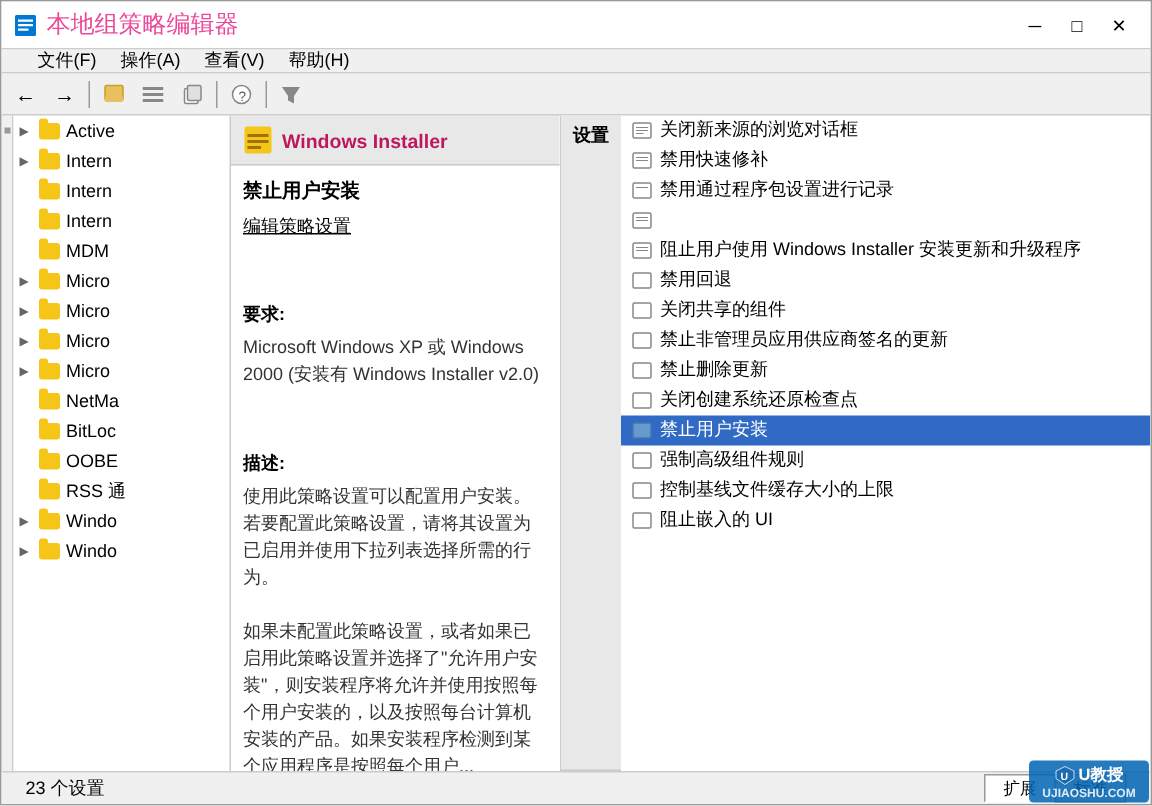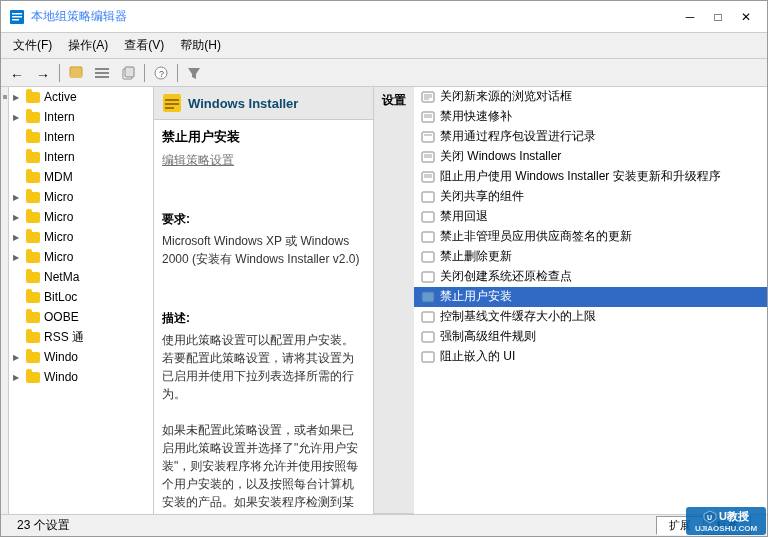--- a/index.html
+++ b/index.html
@@ -33,22 +33,22 @@
       justify-content: space-between;
     }
 
     .title-bar-left {
       display: flex;
       align-items: center;
       gap: 6px;
     }
 
     .title-text {
-      font-size: 12px;
-      color: #3b82f6;
+      font-size: 16px;
+      color: #ec4899;
     }
 
     .title-controls {
       display: flex;
       gap: 2px;
     }
 
     .title-btn {
       width: 26px;
       height: 20px;
@@ -58,24 +58,24 @@
       display: flex;
       align-items: center;
       justify-content: center;
       font-size: 12px;
       color: #000;
     }
 
     
     .menu-bar {
       background: #f0f0f0;
-      height: 26px;
-      display: flex;
-      align-items: center;
-      padding: 0 4px;
+      height: 16px;
+      display: flex;
+      align-items: center;
+      padding: 0 16px;
       border-bottom: 1px solid #ccc;
     }
 
     .menu-item {
       padding: 2px 8px;
       cursor: pointer;
       font-size: 12px;
       color: #000;
     }
 
@@ -188,36 +188,36 @@
       padding: 6px 8px;
       display: flex;
       align-items: center;
       gap: 6px;
       border-bottom: 1px solid #ccc;
     }
 
     .panel-title {
       font-size: 13px;
       font-weight: bold;
-      color: #0c4a6e;
+      color: #be185d;
     }
 
     .panel-content {
       padding: 8px;
     }
 
     .policy-title {
       font-size: 13px;
       font-weight: bold;
       color: #000;
       margin-bottom: 6px;
     }
 
     .policy-link {
-      color: #737373;
+      color: #000000;
       text-decoration: underline;
       cursor: pointer;
       font-size: 12px;
       margin-bottom: 8px;
       display: block;
     }
 
     .section-label {
       font-size: 12px;
       font-weight: bold;
@@ -572,54 +572,53 @@
           <span>禁用通过程序包设置进行记录</span>
         </div>
         <div class="settings-item">
           <span class="settings-item-icon">
             <svg width="14" height="14" viewBox="0 0 14 14">
                 <rect x="1" y="2" width="12" height="10" rx="1" fill="#fff" stroke="#888" stroke-width="1"></rect>
                 <line x1="3" y1="5" x2="11" y2="5" stroke="#888" stroke-width="0.8"></line>
                 <line x1="3" y1="7" x2="11" y2="7" stroke="#888" stroke-width="0.8"></line>
               </svg>
           </span>
-          <span>关闭 Windows Installer</span>
         </div>
         <div class="settings-item">
           <span class="settings-item-icon">
             <svg width="14" height="14" viewBox="0 0 14 14">
                 <rect x="1" y="2" width="12" height="10" rx="1" fill="#fff" stroke="#888" stroke-width="1"></rect>
                 <line x1="3" y1="5" x2="11" y2="5" stroke="#888" stroke-width="0.8"></line>
                 <line x1="3" y1="7" x2="11" y2="7" stroke="#888" stroke-width="0.8"></line>
               </svg>
           </span>
           <span>阻止用户使用 Windows Installer 安装更新和升级程序</span>
         </div>
         <div class="settings-item">
           <span class="settings-item-icon">
             <svg width="14" height="14" viewBox="0 0 14 14">
                 <rect x="1" y="2" width="12" height="10" rx="1" fill="#fff" stroke="#888" stroke-width="1"></rect>
               </svg>
           </span>
+          <span>禁用回退</span>
+        </div>
+        <div class="settings-item">
+          <span class="settings-item-icon">
+            <svg width="14" height="14" viewBox="0 0 14 14">
+                <rect x="1" y="2" width="12" height="10" rx="1" fill="#fff" stroke="#888" stroke-width="1"></rect>
+              </svg>
+          </span>
           <span>关闭共享的组件</span>
         </div>
         <div class="settings-item">
           <span class="settings-item-icon">
             <svg width="14" height="14" viewBox="0 0 14 14">
                 <rect x="1" y="2" width="12" height="10" rx="1" fill="#fff" stroke="#888" stroke-width="1"></rect>
               </svg>
           </span>
-          <span>禁用回退</span>
-        </div>
-        <div class="settings-item">
-          <span class="settings-item-icon">
-            <svg width="14" height="14" viewBox="0 0 14 14">
-                <rect x="1" y="2" width="12" height="10" rx="1" fill="#fff" stroke="#888" stroke-width="1"></rect>
-              </svg>
-          </span>
           <span>禁止非管理员应用供应商签名的更新</span>
         </div>
         <div class="settings-item">
           <span class="settings-item-icon">
             <svg width="14" height="14" viewBox="0 0 14 14">
                 <rect x="1" y="2" width="12" height="10" rx="1" fill="#fff" stroke="#888" stroke-width="1"></rect>
               </svg>
           </span>
           <span>禁止删除更新</span>
         </div>
@@ -638,29 +637,29 @@
               </svg>
           </span>
           <span>禁止用户安装</span>
         </div>
         <div class="settings-item">
           <span class="settings-item-icon">
             <svg width="14" height="14" viewBox="0 0 14 14">
                 <rect x="1" y="2" width="12" height="10" rx="1" fill="#fff" stroke="#888" stroke-width="1"></rect>
               </svg>
           </span>
+          <span>强制高级组件规则</span>
+        </div>
+        <div class="settings-item">
+          <span class="settings-item-icon">
+            <svg width="14" height="14" viewBox="0 0 14 14">
+                <rect x="1" y="2" width="12" height="10" rx="1" fill="#fff" stroke="#888" stroke-width="1"></rect>
+              </svg>
+          </span>
           <span>控制基线文件缓存大小的上限</span>
-        </div>
-        <div class="settings-item">
-          <span class="settings-item-icon">
-            <svg width="14" height="14" viewBox="0 0 14 14">
-                <rect x="1" y="2" width="12" height="10" rx="1" fill="#fff" stroke="#888" stroke-width="1"></rect>
-              </svg>
-          </span>
-          <span>强制高级组件规则</span>
         </div>
         <div class="settings-item">
           <span class="settings-item-icon">
             <svg width="14" height="14" viewBox="0 0 14 14">
                 <rect x="1" y="2" width="12" height="10" rx="1" fill="#fff" stroke="#888" stroke-width="1"></rect>
               </svg>
           </span>
           <span>阻止嵌入的 UI</span>
         </div>
       </div>

